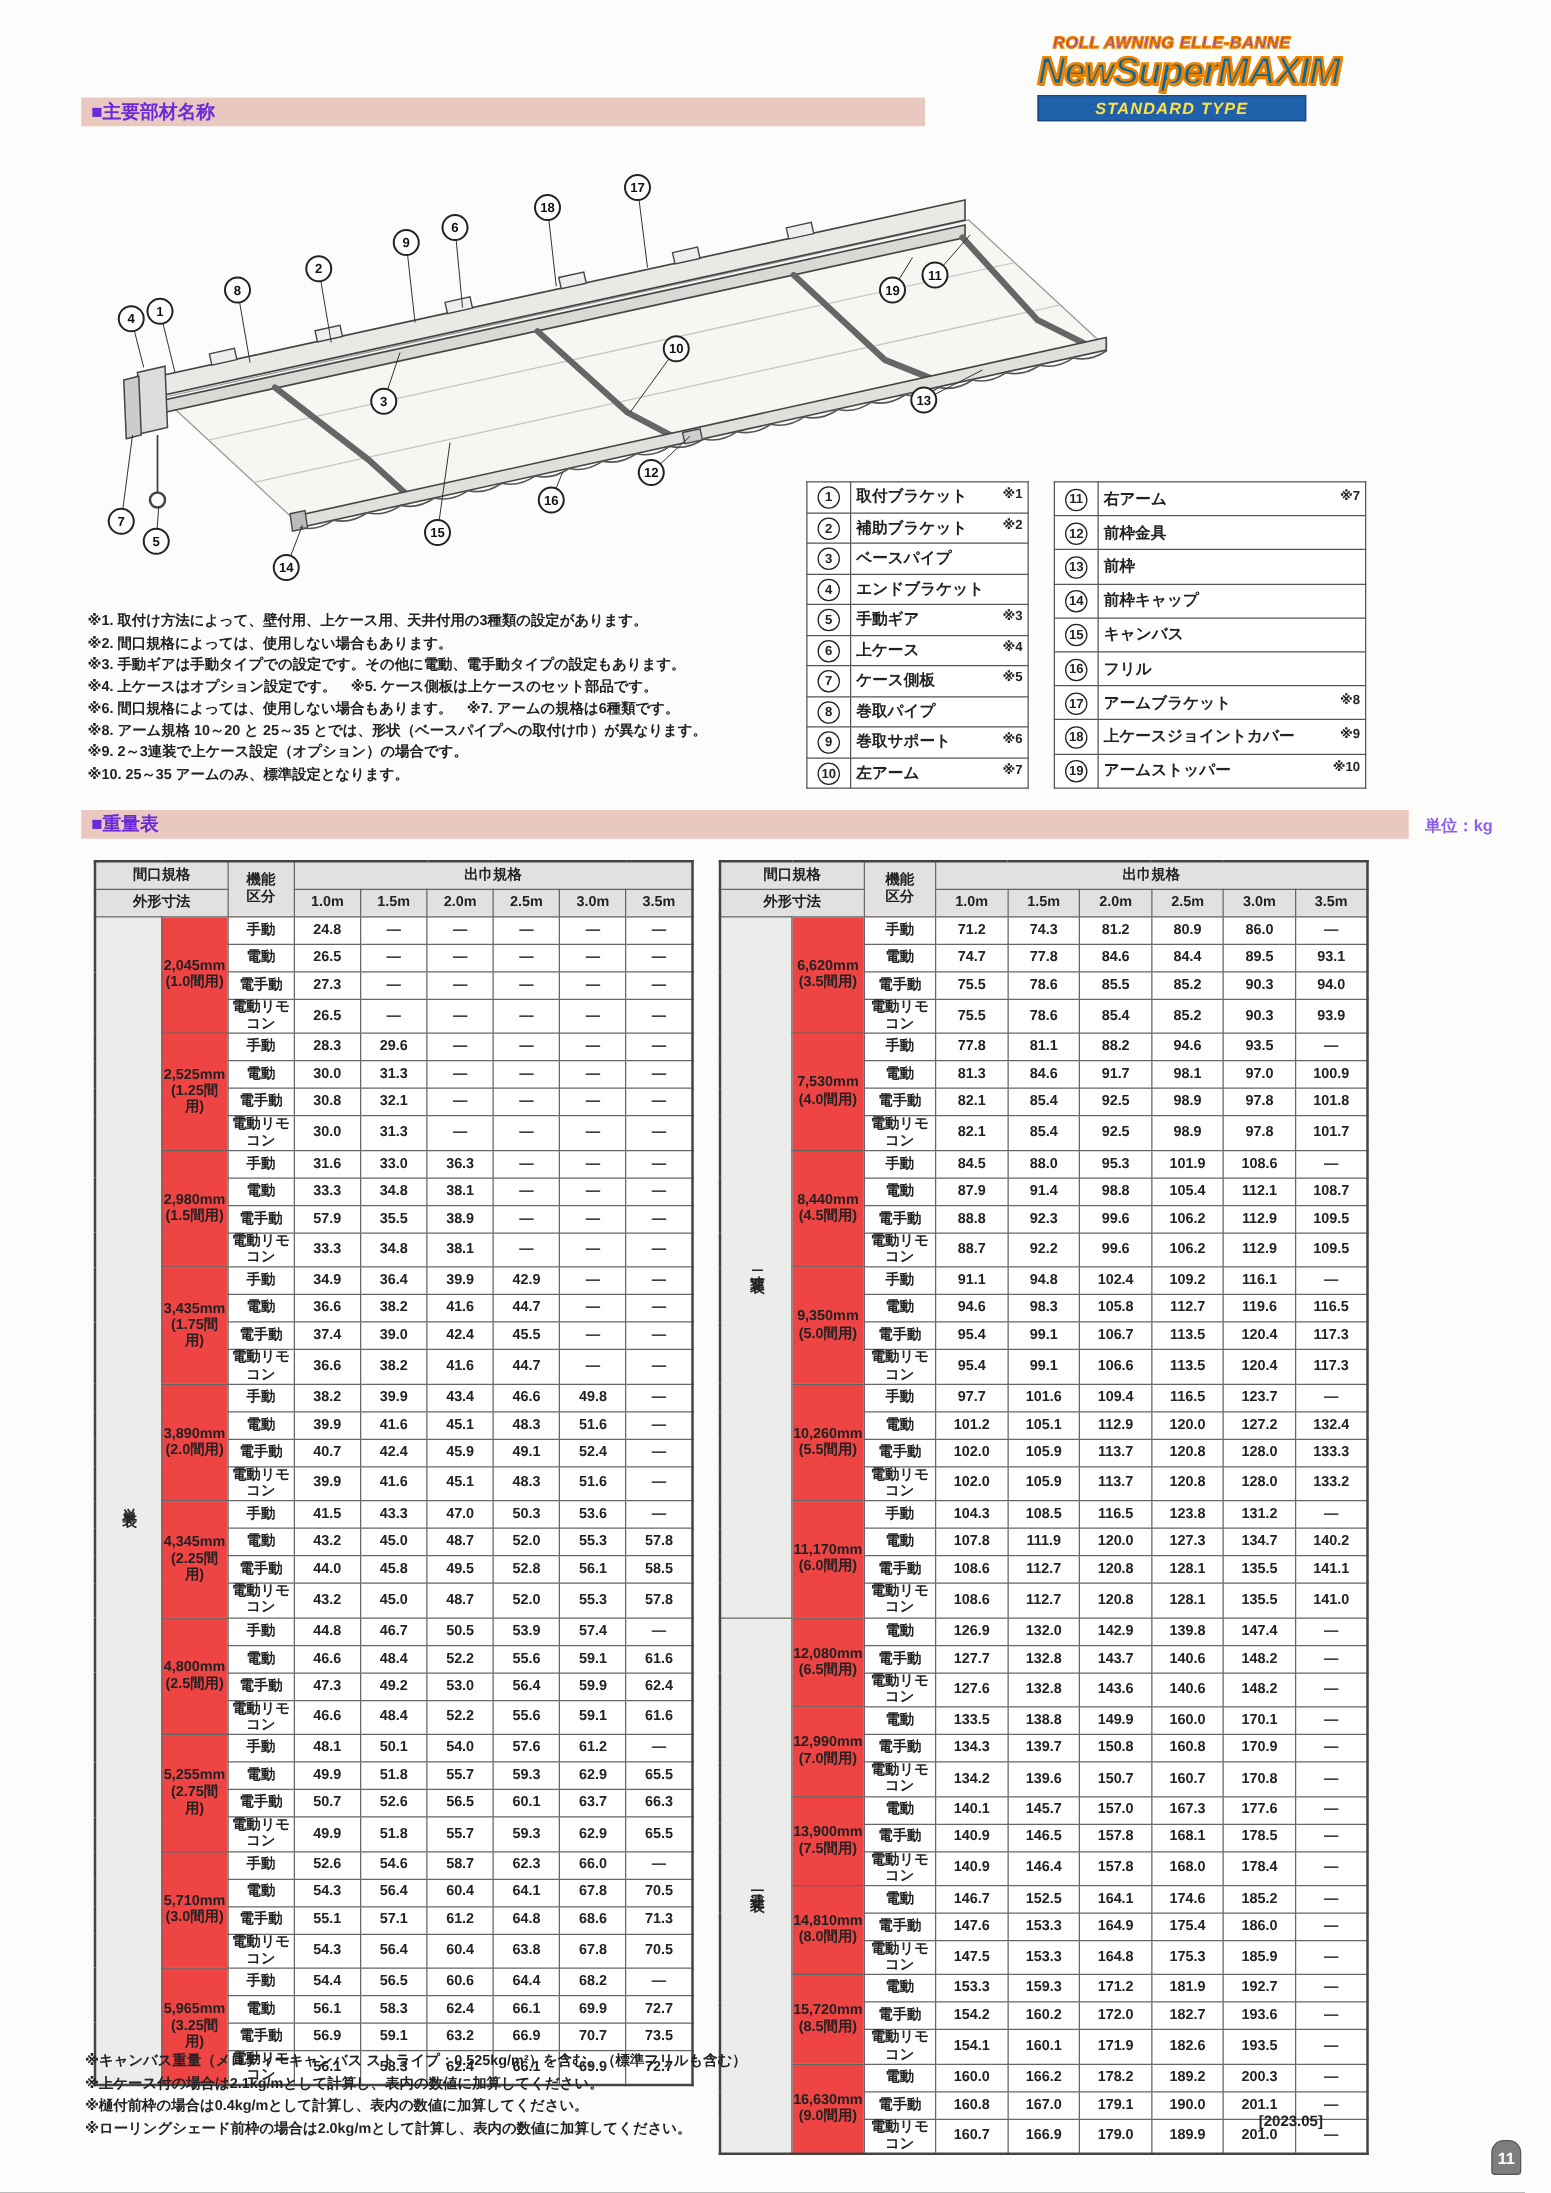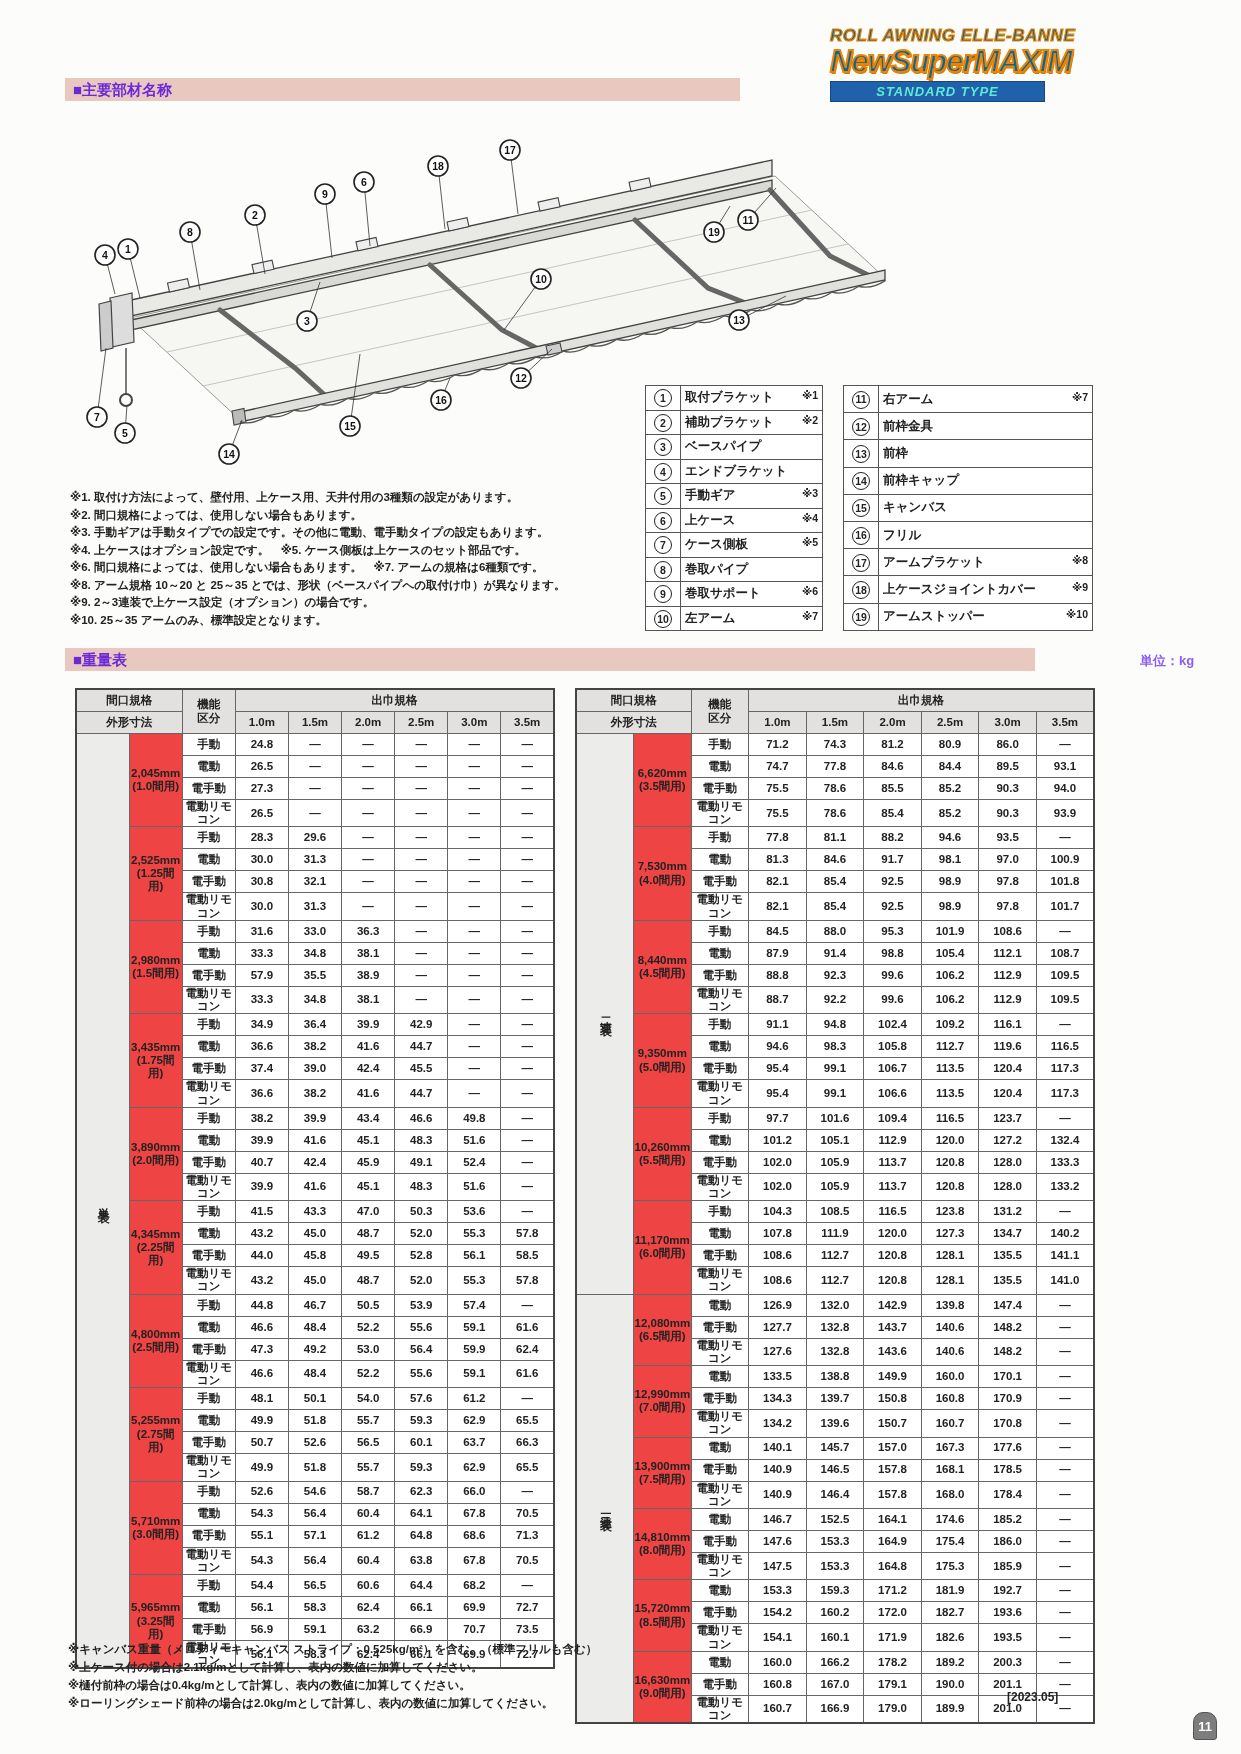--- a/index.html
+++ b/index.html
@@ -1,30 +1,30 @@
 <!DOCTYPE html>
 <html><head>
 <meta charset="utf-8">
 <style>
   html,body{margin:0;padding:0;background:#888;}
   .page{position:relative;width:1241px;height:1754px;background:#fcfcfa;margin:0 auto;
         font-family:"Liberation Sans","DejaVu Sans",sans-serif;color:#222;overflow:hidden;}
   
   .logo{position:absolute;left:830px;top:26px;width:215px;text-align:center;}
-  .logo-top{font-size:17px;font-weight:bold;font-style:italic;color:#0369a1;
+  .logo-top{font-size:13px;font-weight:bold;font-style:italic;color:#6d28d9;
             -webkit-text-stroke:1.2px #ef8200;letter-spacing:.5px;white-space:nowrap;}
   .logo-main{font-size:31px;font-weight:bold;font-style:italic;color:#0369a1;line-height:1.05;
              -webkit-text-stroke:2px #ef8200;text-shadow:1px 2px 0 #d07a00;letter-spacing:-1px;white-space:nowrap;}
-  .logo-band{margin-top:2px;background:#2061ab;border:1px solid #17477e;color:#5eead4;
+  .logo-band{margin-top:2px;background:#2061ab;border:1px solid #17477e;color:#fde047;
              font-size:13px;font-weight:bold;font-style:italic;letter-spacing:1px;padding:2px 0;}
   
   .secbar{position:absolute;height:23px;background:#e9c8c0;color:#6d28d9;font-size:15px;
           font-weight:bold;line-height:23px;padding-left:8px;box-sizing:border-box;}
   #bar-parts{left:65px;top:78px;width:675px;}
-  #bar-weight{left:65px;top:648px;width:970px;}
+  #bar-weight{left:65px;top:648px;width:1062px;}
   .unit{position:absolute;left:1140px;top:652px;font-size:13px;font-weight:bold;color:#8b5cf6;}
   
   #diagram{position:absolute;left:70px;top:106px;width:840px;height:372px;}
   #diagram text{font-family:"Liberation Sans","DejaVu Sans",sans-serif;}
   
   .ptable{position:absolute;border-collapse:collapse;background:#fff;}
   #ptable-left{left:645px;top:385px;width:178px;}
   #ptable-right{left:843px;top:385px;width:250px;}
   .ptable td{border:1px solid #555;height:23.5px;padding:0 4px;}
   #ptable-right td{height:26.2px;}

